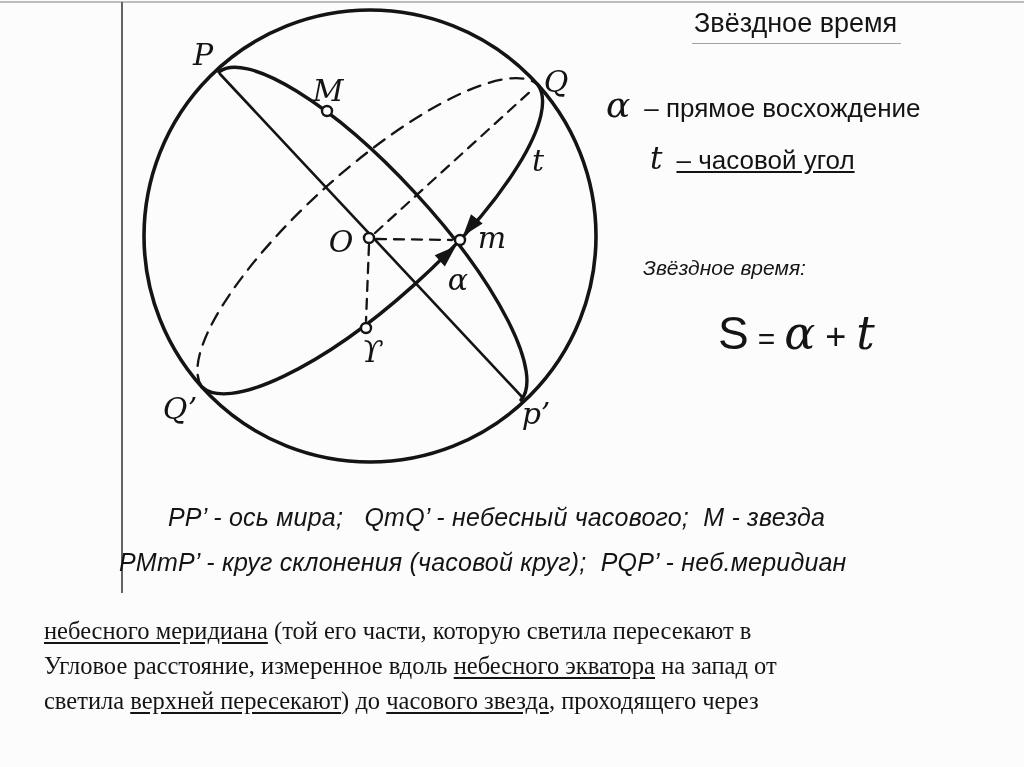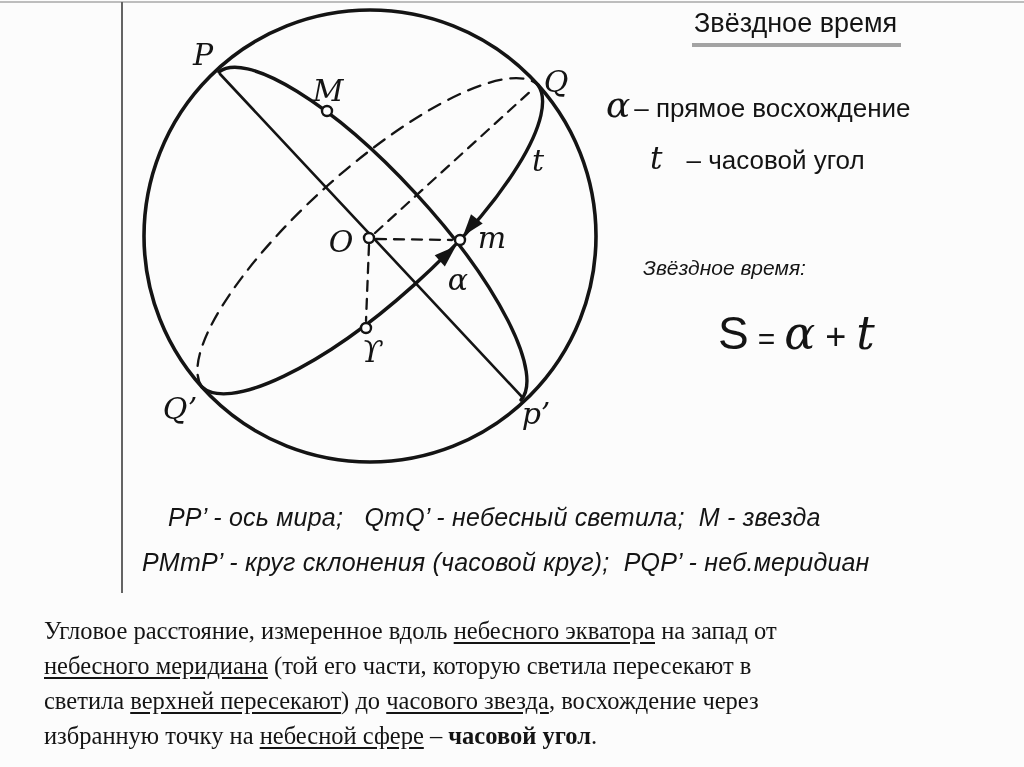--- a/index.html
+++ b/index.html
@@ -4,38 +4,38 @@
 <style>
   html,body{margin:0;padding:0;background:#e8e8e8;}
   #root{position:relative;width:1024px;height:767px;background:#fcfcfc;overflow:hidden;color:#141414;}
   .abs{position:absolute;}
   .sans{font-family:"Liberation Sans",sans-serif;}
   .serif{font-family:"Liberation Serif",serif;}
 
   .top-rule{left:0;top:1px;width:1024px;height:2px;background:#bdbdbd;}
   .left-rule{left:121px;top:2px;width:2px;height:591px;background:#646464;}
 
-  .panel-title{left:692px;top:8px;font-size:27px;border-bottom:4px solid #a3a3a3;padding:0 4px 4px 2px;}
+  .panel-title{left:692px;top:8px;font-size:27px;border-bottom:1px solid #a3a3a3;padding:0 4px 4px 2px;}
   .alpha-line{left:606px;top:84px;font-size:26px;}
   .alpha-line .sym{font-family:"DejaVu Serif",serif;font-style:italic;font-size:36px;}
-  .alpha-line .txt{margin-left:4px;}
+  .alpha-line .txt{margin-left:14px;}
   .t-line{left:650px;top:140px;font-size:26px;}
   .t-line .sym{font-family:"DejaVu Serif",serif;font-style:italic;font-size:31px;}
-  .t-line .txt{margin-left:24px;}
+  .t-line .txt{margin-left:14px;text-decoration:underline;}
   .sidereal-label{left:643px;top:256px;font-style:italic;font-size:21px;}
   .formula{left:682px;top:306px;white-space:nowrap;margin-left:36px;}
   .f-s{font-size:46px;}
   .f-eq{font-size:30px;margin:0 9px;}
   .f-a{font-family:"DejaVu Serif",serif;font-style:italic;font-size:46px;}
   .f-plus{font-size:36px;margin:0 10px;}
   .f-t{font-family:"DejaVu Serif",serif;font-style:italic;font-size:46px;}
 
   .caption{font-style:italic;font-size:25px;white-space:pre;letter-spacing:0.2px;}
   .caption1{left:168px;top:503px;}
-  .caption2{left:142px;top:548px;}
+  .caption2{left:119px;top:548px;}
 
   .paragraph{left:44px;top:613px;width:900px;font-size:24.5px;line-height:35px;}
   .paragraph .u{text-decoration:underline;text-underline-offset:3px;}
   .paragraph .b{font-weight:bold;}
 
   svg text{font-family:"DejaVu Serif",serif;font-style:italic;}
 </style>
 </head>
 <body>
 
@@ -88,23 +88,22 @@
   <div class="abs sans t-line">
     <span class="sym">t</span><span class="txt">– часовой угол</span>
   </div>
 
   <div class="abs sans sidereal-label">Звёздное время:</div>
 
   <div class="abs sans formula">
     <span class="f-s">S</span><span class="f-eq">=</span><span class="f-a">α</span><span class="f-plus">+</span><span class="f-t">t</span>
   </div>
 
-  <div class="abs sans caption caption1">PP’ - ось мира;   QmQ’ - небесный светила;  M - звезда</div>
+  <div class="abs sans caption caption1">PP’ - ось мира;   QmQ’ - небесный часового;  M - звезда</div>
   <div class="abs sans caption caption2">PMmP’ - круг склонения (часовой круг);  PQP’ - неб.меридиан</div>
 
   <div class="abs serif paragraph">
+    <div><span class="u">небесного меридиана</span><span> (той его части, которую светила пересекают в</span></div>
     <div><span>Угловое расстояние, измеренное вдоль </span><span class="u">небесного экватора</span><span> на запад от</span></div>
-    <div><span class="u">небесного меридиана</span><span> (той его части, которую светила пересекают в</span></div>
-    <div><span>светила </span><span class="u">верхней пересекают</span><span>) до </span><span class="u">часового звезда</span><span>, восхождение через</span></div>
-    <div><span>избранную точку на </span><span class="u">небесной сфере</span><span> – </span><span class="b">часовой угол</span><span>.</span></div>
+    <div><span>светила </span><span class="u">верхней пересекают</span><span>) до </span><span class="u">часового звезда</span><span>, проходящего через</span></div>
   </div>
 
 </div>
 
 </body></html>

